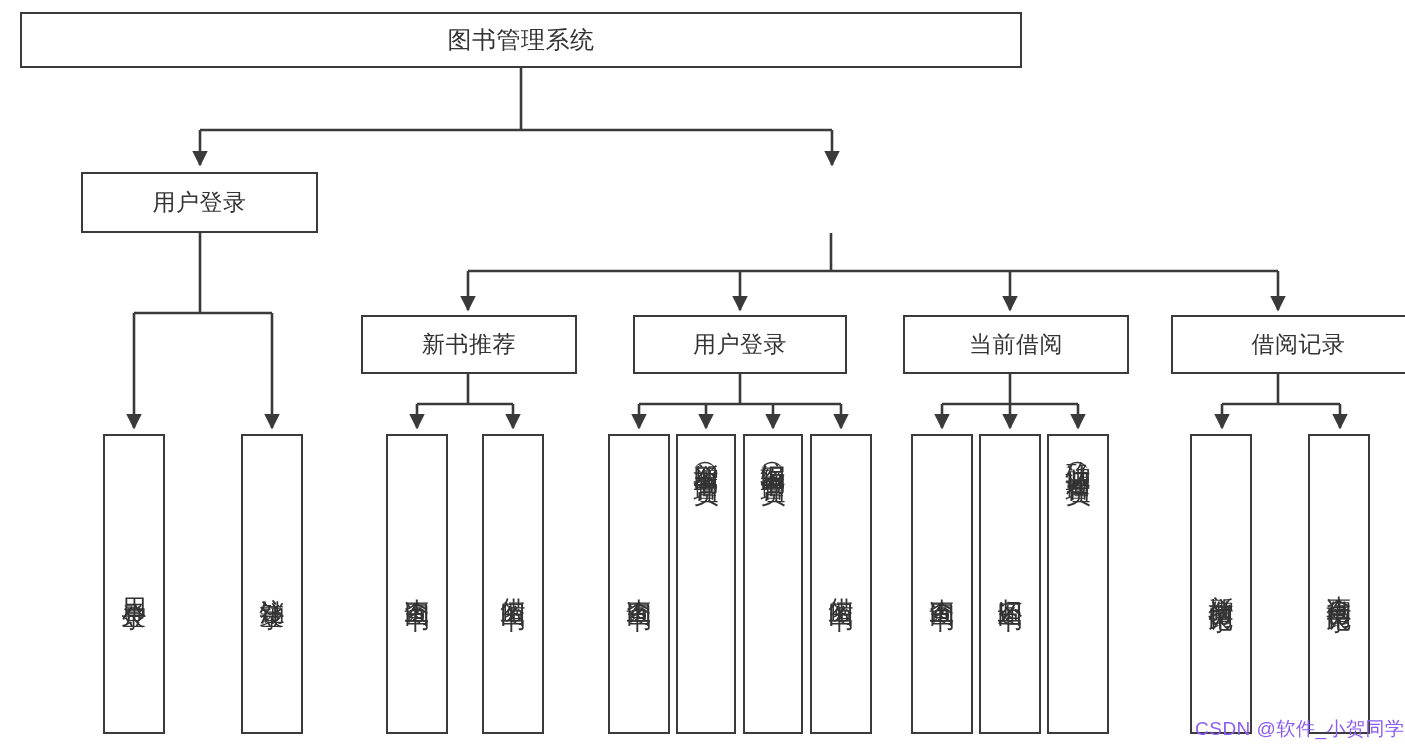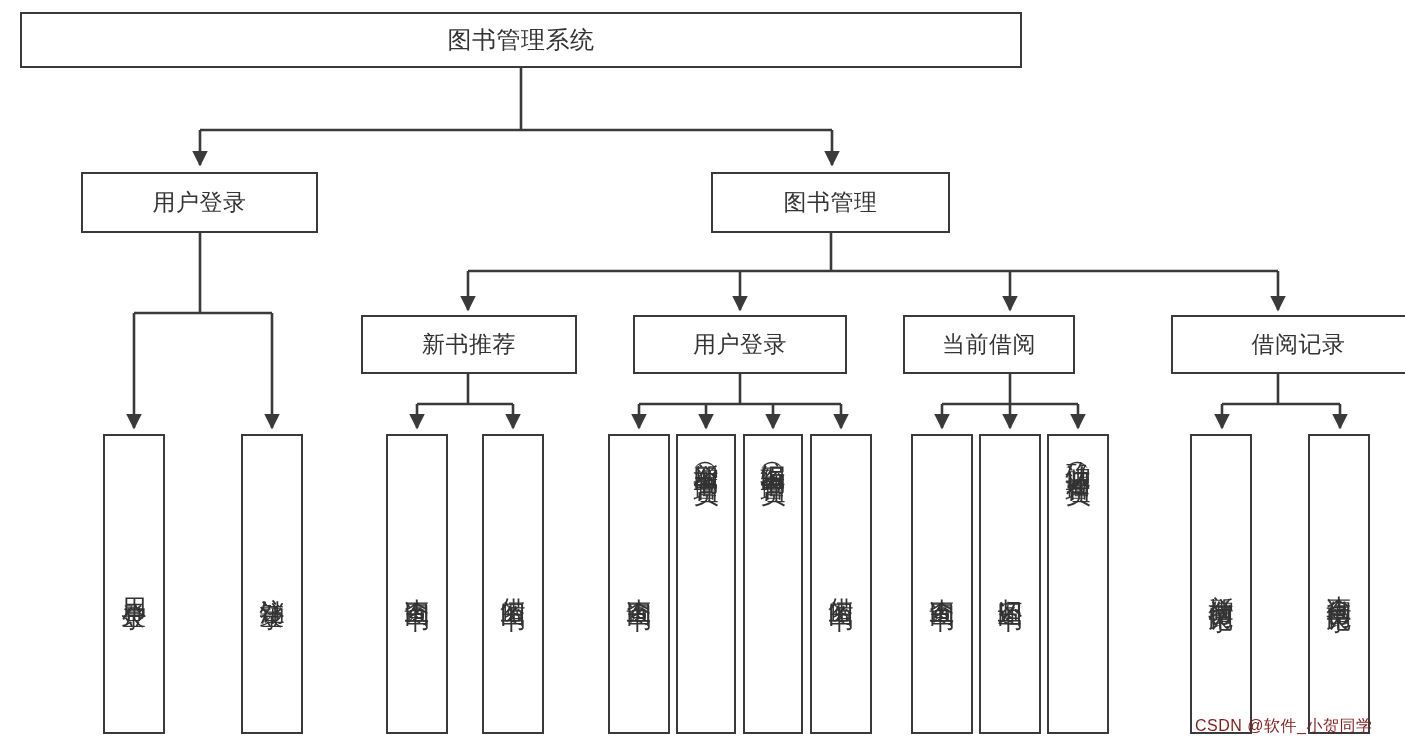--- a/index.html
+++ b/index.html
@@ -63,22 +63,22 @@
   .node.vert .node-label {
     writing-mode: vertical-rl;
     text-orientation: upright;
     font-size: 25px;
     line-height: 1.0;
     letter-spacing: 3px;
     white-space: nowrap;
   }
   .watermark {
     position: absolute;
-    color: #7f1d1d;
-    font-size: 16px;
+    color: #8b5cf6;
+    font-size: 19px;
     white-space: nowrap;
     z-index: 5;
     letter-spacing: 0.5px;
   }
 </style>
 </head>
 <body>
 
 <div id="diagram-canvas">
 
@@ -132,31 +132,28 @@
     </g>
   </svg>
 
   <div class="node horiz title" style="left:20px; top:12px; width:1002px; height:56px;">
     <span class="node-label">图书管理系统</span>
   </div>
 
   <div class="node horiz" style="left:81px; top:172px; width:237px; height:61px;">
     <span class="node-label">用户登录</span>
   </div>
-  <div class="node horiz" style="left:711px; top:172px; width:239px; height:61px;">
-    <span class="node-label">图书管理</span>
-  </div>
 
   <div class="node horiz" style="left:361px; top:315px; width:216px; height:59px;align-items:center;">
     <span class="node-label">新书推荐</span>
   </div>
   <div class="node horiz" style="left:633px; top:315px; width:214px; height:59px;">
     <span class="node-label">用户登录</span>
   </div>
-  <div class="node horiz" style="left:903px; top:315px; width:172px; height:59px;">
+  <div class="node horiz" style="left:903px; top:315px; width:226px; height:59px;">
     <span class="node-label">当前借阅</span>
   </div>
   <div class="node horiz" style="left:1171px; top:315px; width:255px; height:59px;">
     <span class="node-label">借阅记录</span>
   </div>
 
   <div class="node vert" style="left:103px; top:434px; width:62px; height:300px;">
     <span class="node-label">用户登录</span>
   </div>
   <div class="node vert" style="left:241px; top:434px; width:62px; height:300px;">

